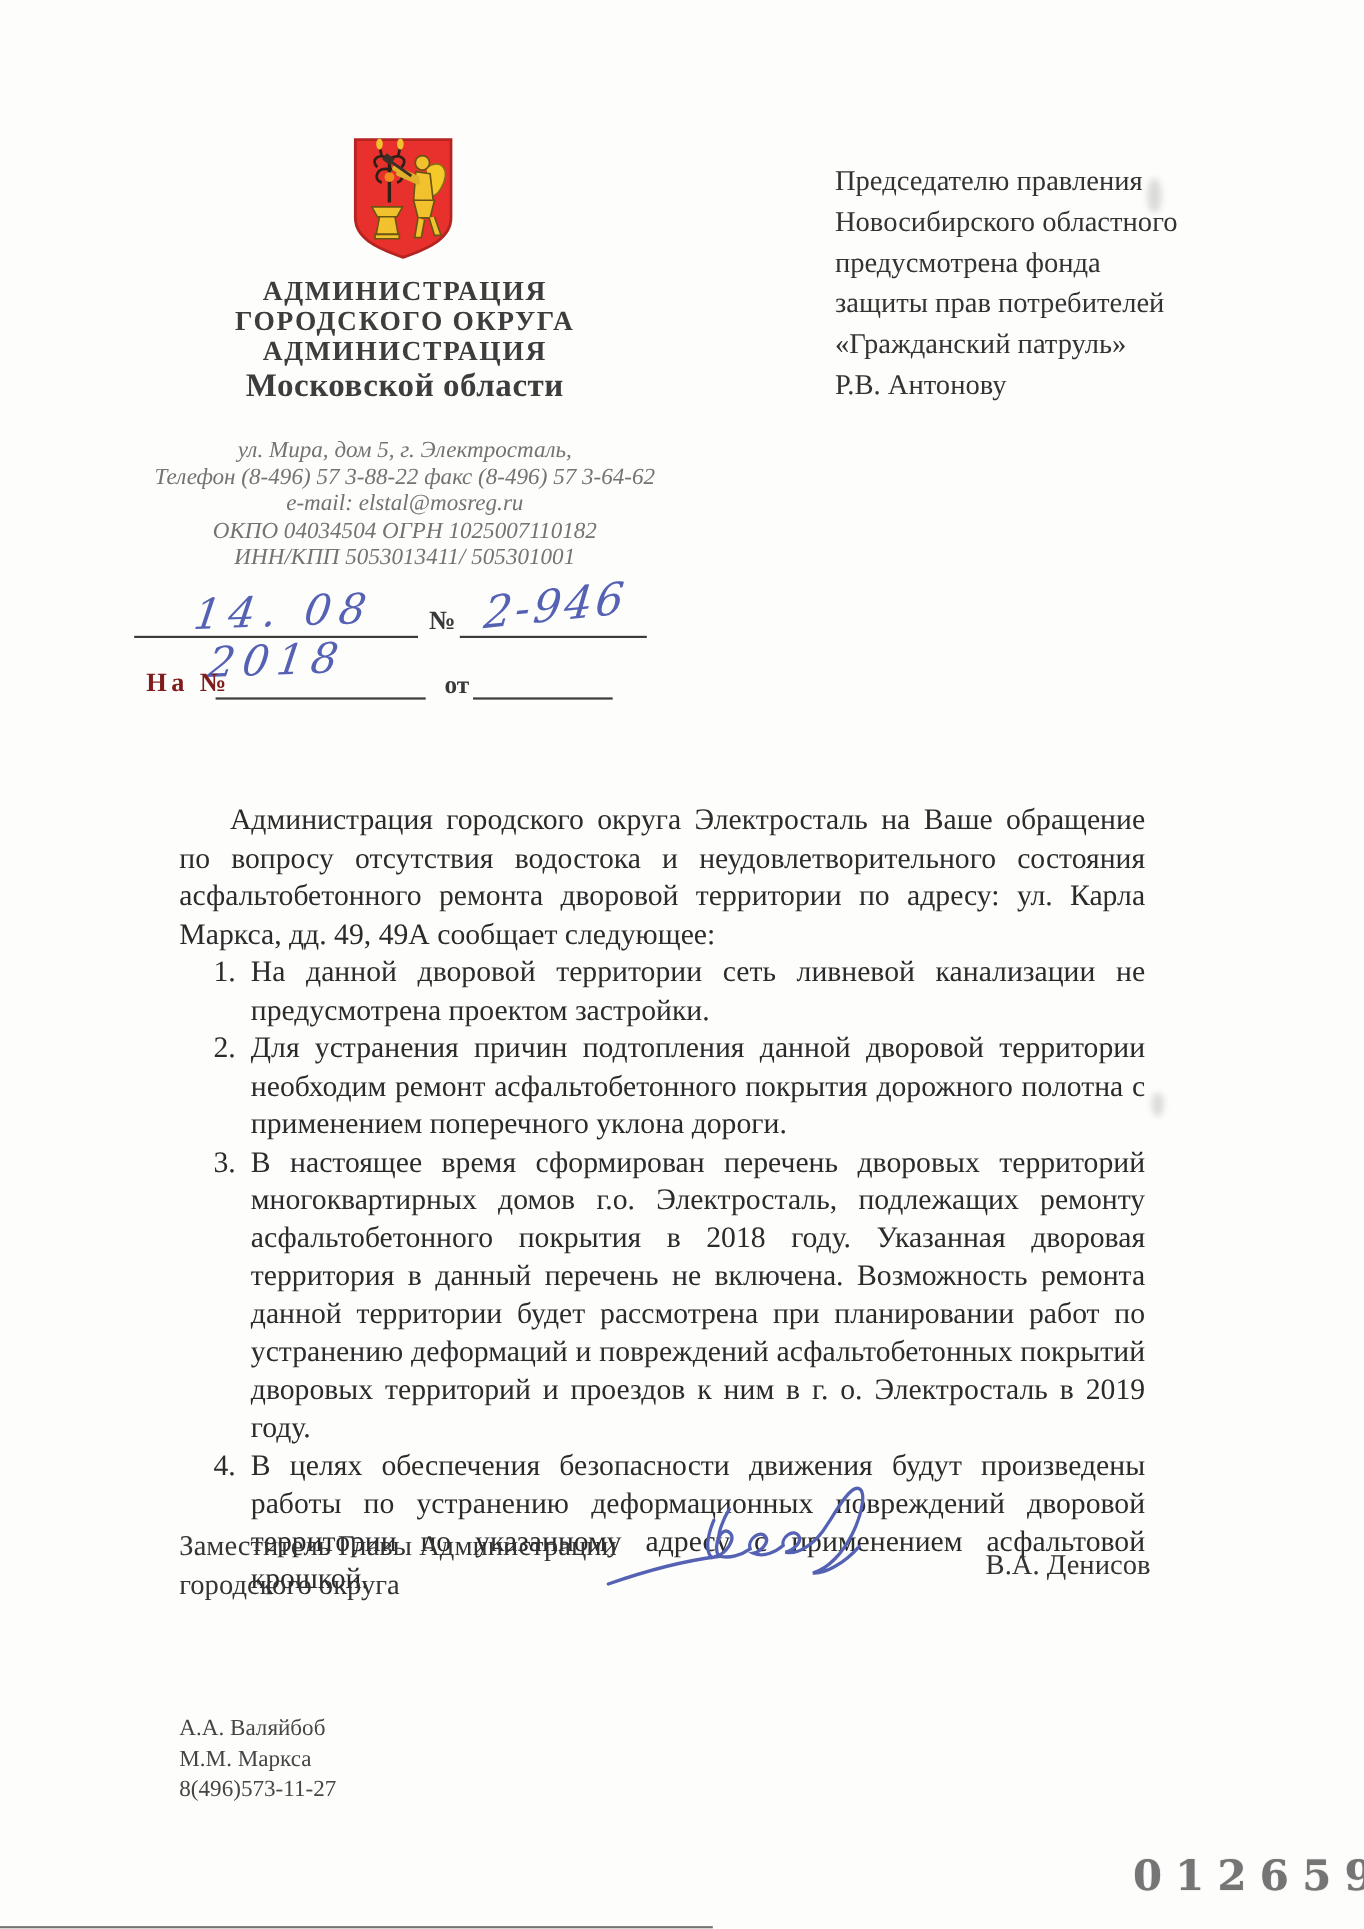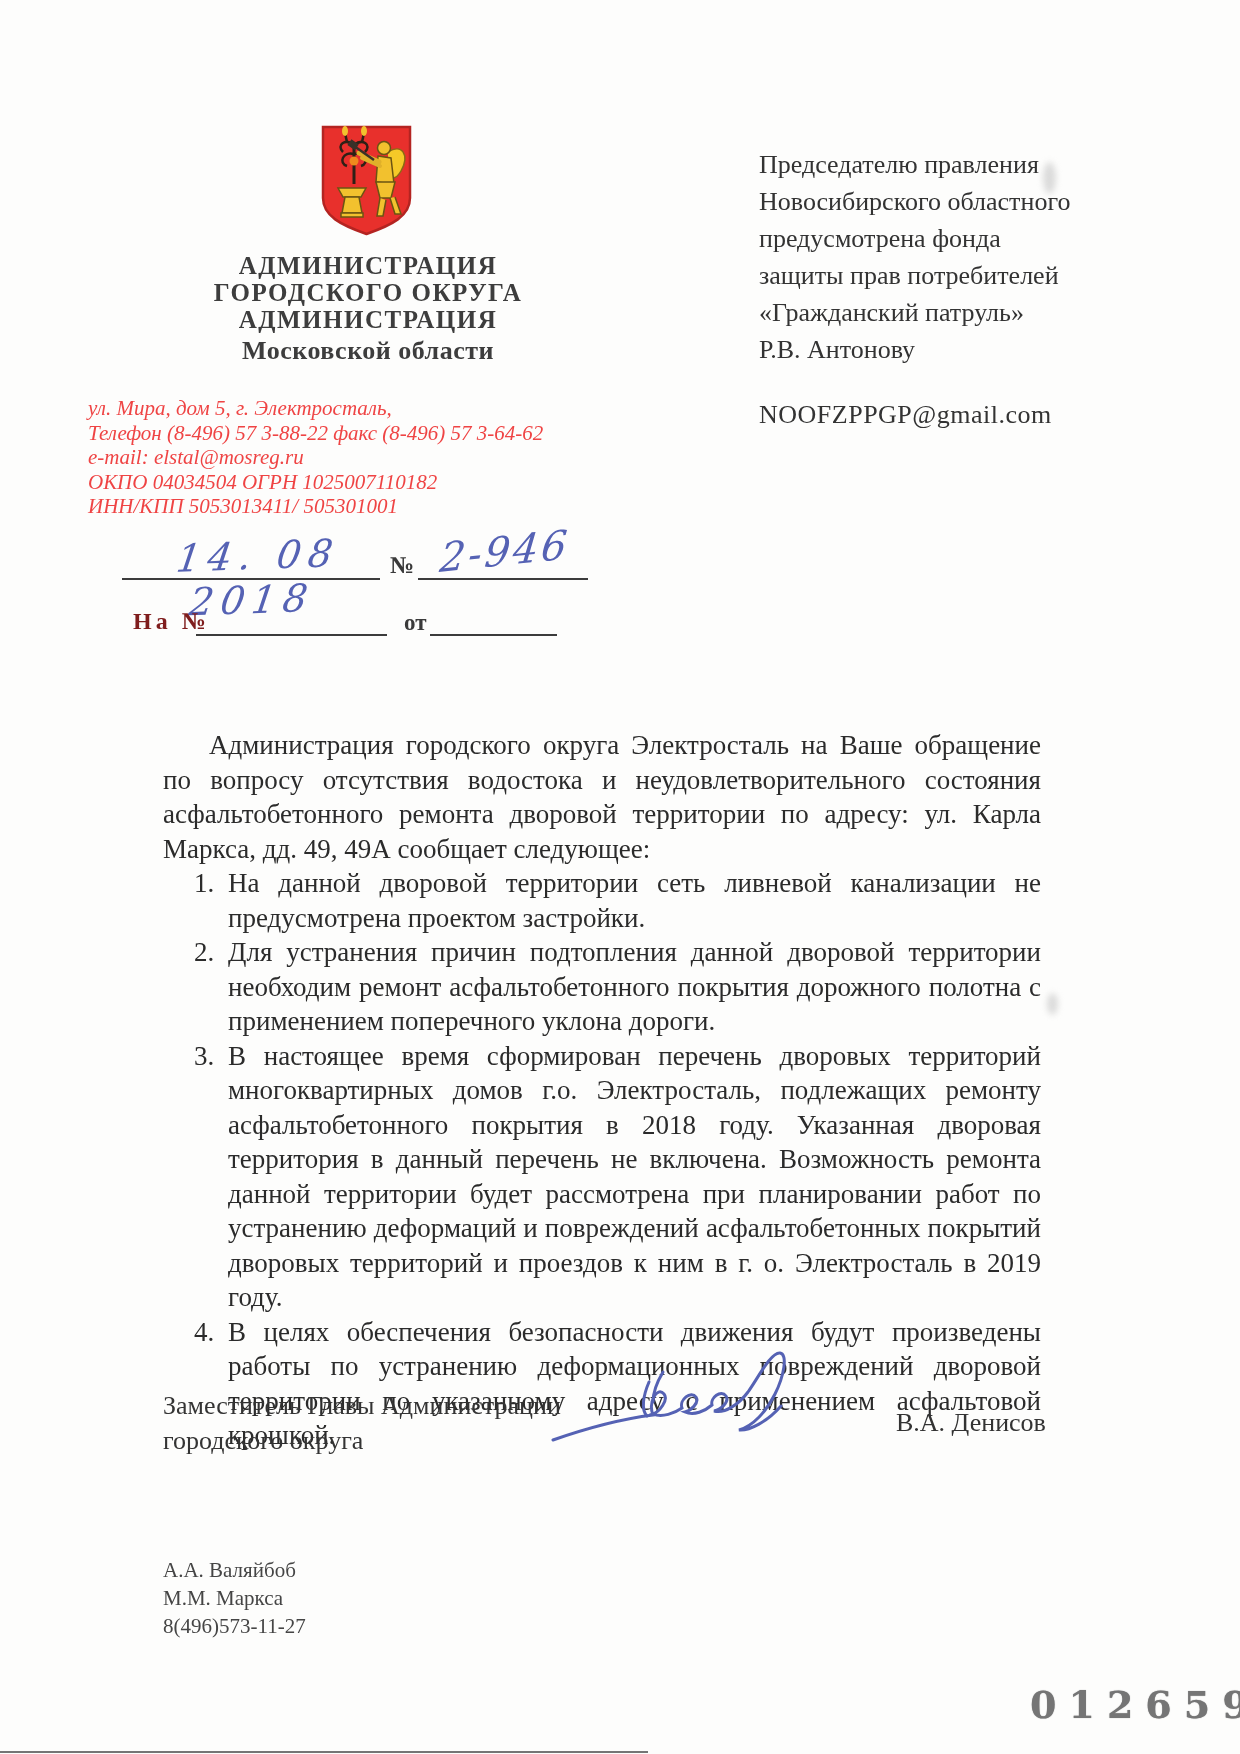--- a/index.html
+++ b/index.html
@@ -9,24 +9,24 @@
     background:#fdfdfc; overflow:hidden;
     font-family:"Liberation Serif", serif; color:#262626;
   }
   
   .crest { position:absolute; left:318px; top:124px; width:97px; height:114px; }
   .org-block {
     position:absolute; left:98px; top:252px; width:540px;
     text-align:center; font-weight:bold; color:#3d3d3d;
   }
   .org-line { font-size:25px; line-height:27px; letter-spacing:1.5px; }
-  .org-region { font-size:26px; line-height:26px; margin-top:5px; letter-spacing:0.5px; }
+  .org-region { font-size:30px; line-height:26px; margin-top:5px; letter-spacing:0.5px; }
   .addr-block {
     position:absolute; left:88px; top:396px; width:560px;
-    font-style:italic; font-size:21px; line-height:24.5px; color:#ef4444;
+    text-align:center; font-style:italic; font-size:21px; line-height:24.5px; color:#737373;
   }
   
   .hw {
     font-family:"DejaVu Serif", serif; font-style:italic; color:#5562b4;
   }
   .hw-date {
     position:absolute; left:130px; top:534px; width:250px; text-align:center;
     font-size:38px; letter-spacing:7px; transform:rotate(-2deg) skewX(-10deg);
   }
   .uline { position:absolute; border-bottom:2px solid #3c3c3c; }
@@ -132,21 +132,20 @@
   <div class="ot-label">от</div>
   <div class="uline ul-na2"></div>
 
   <div class="recipient">
     <div>Председателю правления</div>
     <div>Новосибирского областного</div>
     <div>предусмотрена фонда</div>
     <div>защиты прав потребителей</div>
     <div>«Гражданский патруль»</div>
     <div>Р.В. Антонову</div>
-    <div class="recipient-email">NOOFZPPGP@gmail.com</div>
   </div>
 
   <div class="body-text">
     <p class="intro">Администрация городского округа Электросталь на Ваше обращение по вопросу отсутствия водостока и неудовлетворительного состояния асфальтобетонного ремонта дворовой территории по адресу: ул. Карла Маркса, дд. 49, 49А сообщает следующее:</p>
     <div class="olist">
       <div class="li">
         <span class="num">1.</span>
         <span class="txt">На данной дворовой территории сеть ливневой канализации не предусмотрена проектом застройки.</span>
       </div>
       <div class="li">

